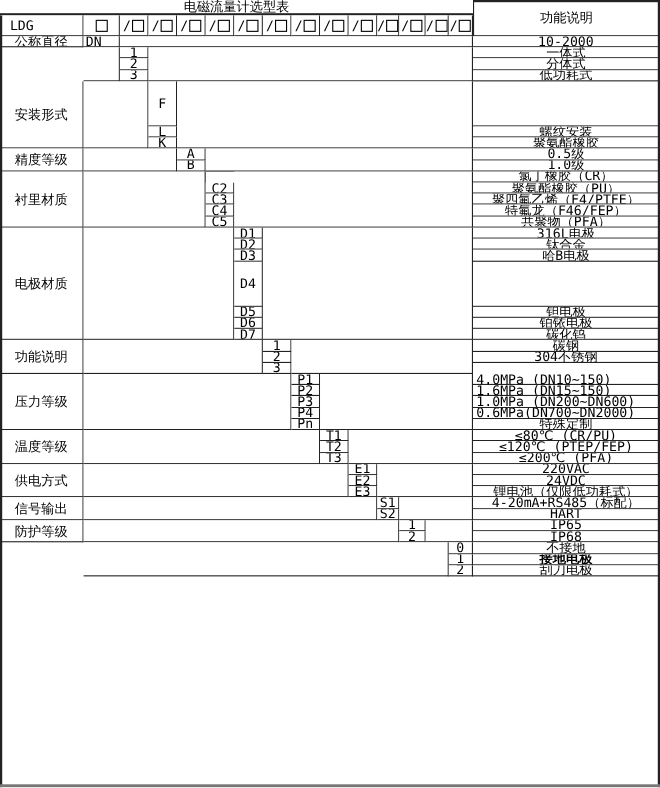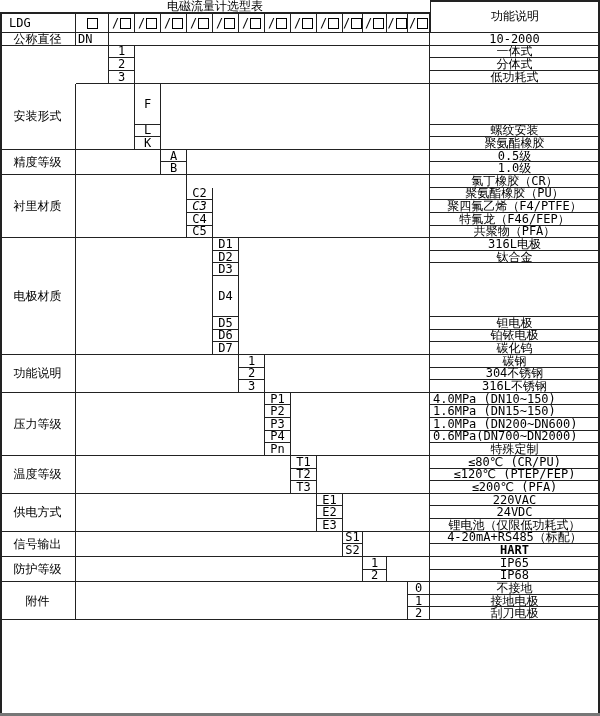--- a/index.html
+++ b/index.html
@@ -2,21 +2,21 @@
 <html><head>
 <meta charset="utf-8">
 <style>
   * { margin:0; padding:0; box-sizing:border-box; }
   html,body { background:#fff; }
   body { font-family:"DejaVu Sans Mono","DejaVu Sans",sans-serif; color:#000; }
   #app {
     position:relative; width:600px; height:716px; background:#fff; overflow:hidden;
   }
   #grid {
-    display:grid; width:600px; height:620px;
+    display:grid; width:600px; height:524px;
     grid-template-columns:76px 33px 26px 26px 26px 26px 26px 26px 26px 26px 26px 20px 24px 21px 22px 170px;
     grid-template-rows:14px 19px repeat(42, 1fr);
   }
   .cell {
     border-right:1px solid #222; border-bottom:1px solid #222;
     display:flex; align-items:center; justify-content:center;
     font-size:12px; line-height:1; white-space:nowrap; overflow:hidden; color:#000;
     background:#fff;
   }
   .title-cell { border:none; border-bottom:2px solid #222; background:#fff;
@@ -124,51 +124,51 @@
       <div class="cell" style="grid-area: 10 / 16;">0.5级</div>
       <div class="cell" style="grid-area: 11 / 5;">B</div>
       <div class="cell" style="grid-area: 11 / 16;">1.0级</div>
       <div class="cell" style="grid-area: 10 / 6 / span 2 / span 10;"></div>
       <div class="cell" style="grid-area: 12 / 1 / span 5;">衬里材质</div>
       <div class="cell" style="grid-area: 12 / 2 / span 5 / span 4;"></div>
       <div class="cell" style="grid-area: 12 / 6; margin-left: 33px;">C1</div>
       <div class="cell" style="grid-area: 12 / 16;">氯丁橡胶（CR）</div>
       <div class="cell" style="grid-area: 13 / 6;">C2</div>
       <div class="cell" style="grid-area: 13 / 16;">聚氨酯橡胶（PU）</div>
-      <div class="cell" style="grid-area: 14 / 6; font-style: italic;">C3</div>
+      <div class="cell" style="grid-area: 14 / 6;">C3</div>
       <div class="cell" style="grid-area: 14 / 16;">聚四氟乙烯（F4/PTFE）</div>
       <div class="cell" style="grid-area: 15 / 6;">C4</div>
       <div class="cell" style="grid-area: 15 / 16;">特氟龙（F46/FEP）</div>
       <div class="cell" style="grid-area: 16 / 6;">C5</div>
       <div class="cell" style="grid-area: 16 / 16;">共聚物（PFA）</div>
       <div class="cell" style="grid-area: 12 / 7 / span 5 / span 9;"></div>
       <div class="cell" style="grid-area: 17 / 1 / span 7;">电极材质</div>
       <div class="cell" style="grid-area: 17 / 2 / span 7 / span 5;"></div>
       <div class="cell" style="grid-area: 17 / 7;">D1</div>
       <div class="cell" style="grid-area: 17 / 16;">316L电极</div>
       <div class="cell" style="grid-area: 18 / 7;">D2</div>
       <div class="cell" style="grid-area: 18 / 16;">钛合金</div>
       <div class="cell" style="grid-area: 19 / 7;">D3</div>
+      <div class="cell" style="grid-area: 19 / 16;">哈B电极</div>
       <div class="cell" style="grid-area: 20 / 7;">D4</div>
       <div class="cell" style="grid-area: 20 / 16; margin-top: 40px;">哈C电极</div>
       <div class="cell" style="grid-area: 21 / 7;">D5</div>
       <div class="cell" style="grid-area: 21 / 16;">钽电极</div>
       <div class="cell" style="grid-area: 22 / 7;">D6</div>
       <div class="cell" style="grid-area: 22 / 16;">铂铱电极</div>
       <div class="cell" style="grid-area: 23 / 7;">D7</div>
       <div class="cell" style="grid-area: 23 / 16;">碳化钨</div>
       <div class="cell" style="grid-area: 17 / 8 / span 7 / span 8;"></div>
       <div class="cell" style="grid-area: 24 / 1 / span 3;">功能说明</div>
       <div class="cell" style="grid-area: 24 / 2 / span 3 / span 6;"></div>
       <div class="cell" style="grid-area: 24 / 8;">1</div>
       <div class="cell" style="grid-area: 24 / 16;">碳钢</div>
       <div class="cell" style="grid-area: 25 / 8;">2</div>
       <div class="cell" style="grid-area: 25 / 16;">304不锈钢</div>
       <div class="cell" style="grid-area: 26 / 8;">3</div>
-      <div class="cell" style="grid-area: 26 / 16;">316L不锈钢</div>
       <div class="cell" style="grid-area: 24 / 9 / span 3 / span 7;"></div>
       <div class="cell" style="grid-area: 27 / 1 / span 5;">压力等级</div>
       <div class="cell" style="grid-area: 27 / 2 / span 5 / span 7;"></div>
       <div class="cell" style="grid-area: 27 / 9;">P1</div>
       <div class="cell leftalign" style="grid-area: 27 / 16;">4.0MPa (DN10~150)</div>
       <div class="cell" style="grid-area: 28 / 9;">P2</div>
       <div class="cell leftalign" style="grid-area: 28 / 16;">1.6MPa (DN15~150)</div>
       <div class="cell" style="grid-area: 29 / 9;">P3</div>
       <div class="cell leftalign" style="grid-area: 29 / 16;">1.0MPa (DN200~DN600)</div>
       <div class="cell" style="grid-area: 30 / 9;">P4</div>
@@ -192,35 +192,34 @@
       <div class="cell" style="grid-area: 36 / 11;">E2</div>
       <div class="cell" style="grid-area: 36 / 16;">24VDC</div>
       <div class="cell" style="grid-area: 37 / 11;">E3</div>
       <div class="cell" style="grid-area: 37 / 16;">锂电池（仅限低功耗式）</div>
       <div class="cell" style="grid-area: 35 / 12 / span 3 / span 4;"></div>
       <div class="cell" style="grid-area: 38 / 1 / span 2;">信号输出</div>
       <div class="cell" style="grid-area: 38 / 2 / span 2 / span 10;"></div>
       <div class="cell" style="grid-area: 38 / 12;">S1</div>
       <div class="cell" style="grid-area: 38 / 16;">4-20mA+RS485（标配）</div>
       <div class="cell" style="grid-area: 39 / 12;">S2</div>
-      <div class="cell" style="grid-area: 39 / 16; font-weight: bold;">HART</div>
+      <div class="cell" style="grid-area: 39 / 16;">HART</div>
       <div class="cell" style="grid-area: 38 / 13 / span 2 / span 3;"></div>
       <div class="cell" style="grid-area: 40 / 1 / span 2;">防护等级</div>
       <div class="cell" style="grid-area: 40 / 2 / span 2 / span 11;"></div>
       <div class="cell" style="grid-area: 40 / 13;">1</div>
       <div class="cell" style="grid-area: 40 / 16;">IP65</div>
       <div class="cell" style="grid-area: 41 / 13;">2</div>
       <div class="cell" style="grid-area: 41 / 16;">IP68</div>
       <div class="cell" style="grid-area: 40 / 14 / span 2 / span 2;"></div>
-      <div class="cell" style="grid-area: 42 / 1 / span 3;">附件</div>
       <div class="cell" style="grid-area: 42 / 2 / span 3 / span 13;"></div>
       <div class="cell" style="grid-area: 42 / 15;">0</div>
       <div class="cell" style="grid-area: 42 / 16;">不接地</div>
       <div class="cell" style="grid-area: 43 / 15;">1</div>
-      <div class="cell" style="grid-area: 43 / 16;">接地电极</div>
+      <div class="cell" style="grid-area: 43 / 16; font-weight: bold;">接地电极</div>
       <div class="cell" style="grid-area: 44 / 15;">2</div>
       <div class="cell" style="grid-area: 44 / 16;">刮刀电极</div>
     </div>
   <div class="edge" id="edge-left"></div>
   <div class="edge" id="edge-right"></div>
   <div class="edge" id="edge-top"></div>
   <div class="edge" id="edge-bottom"></div>
 </div>
 
 </body></html>

